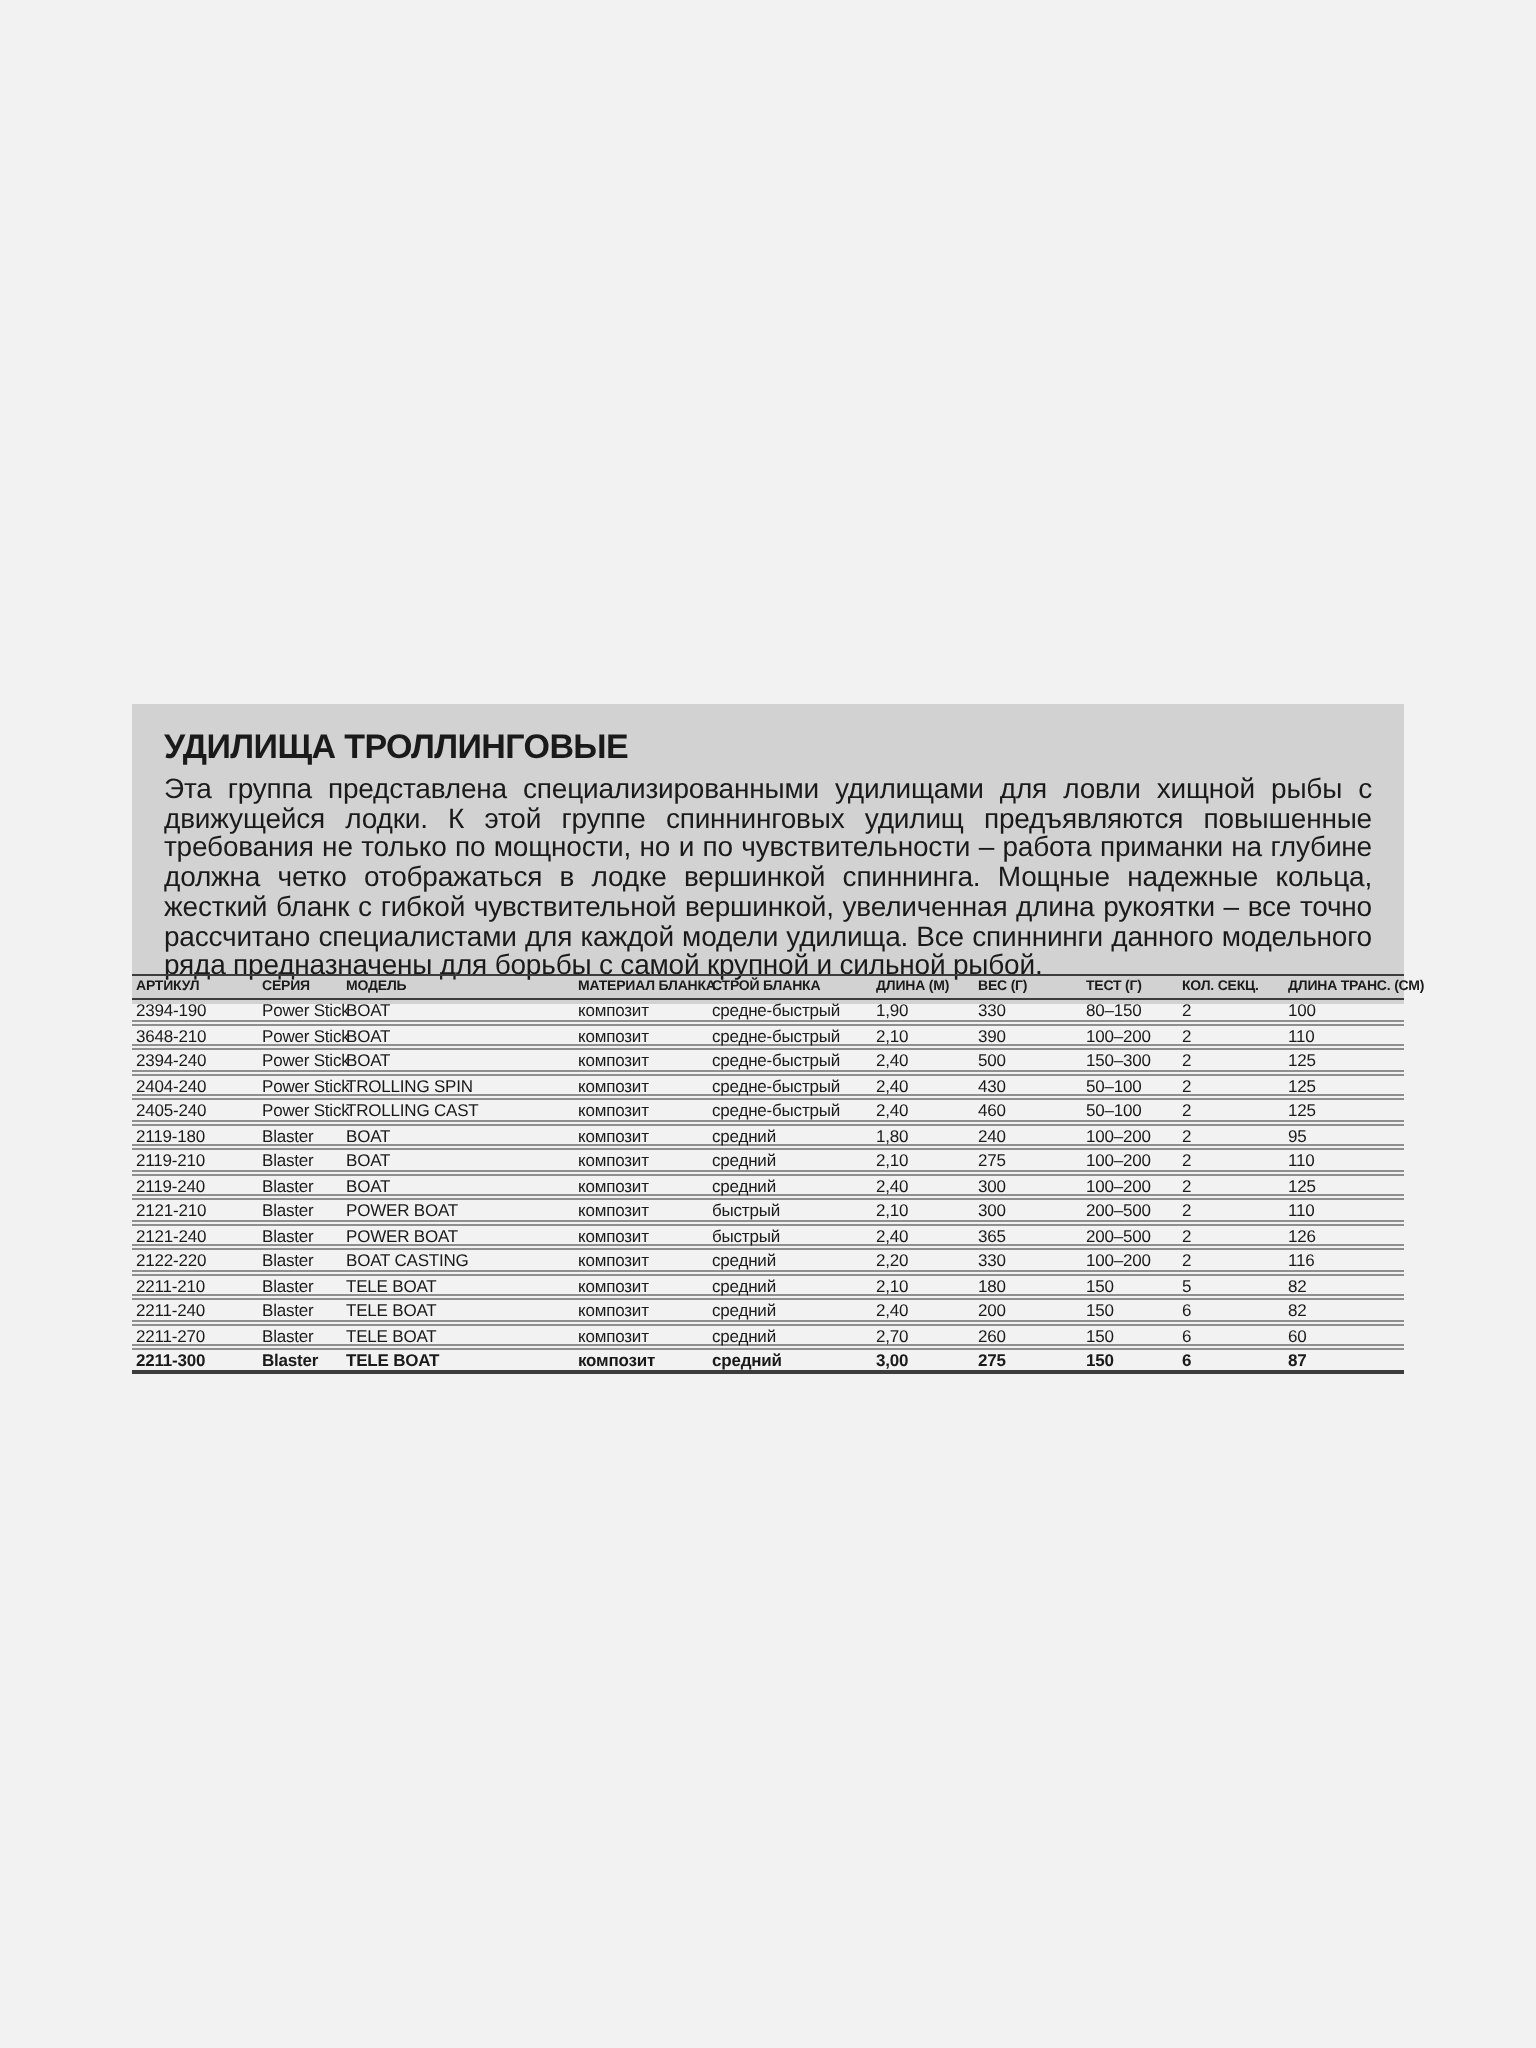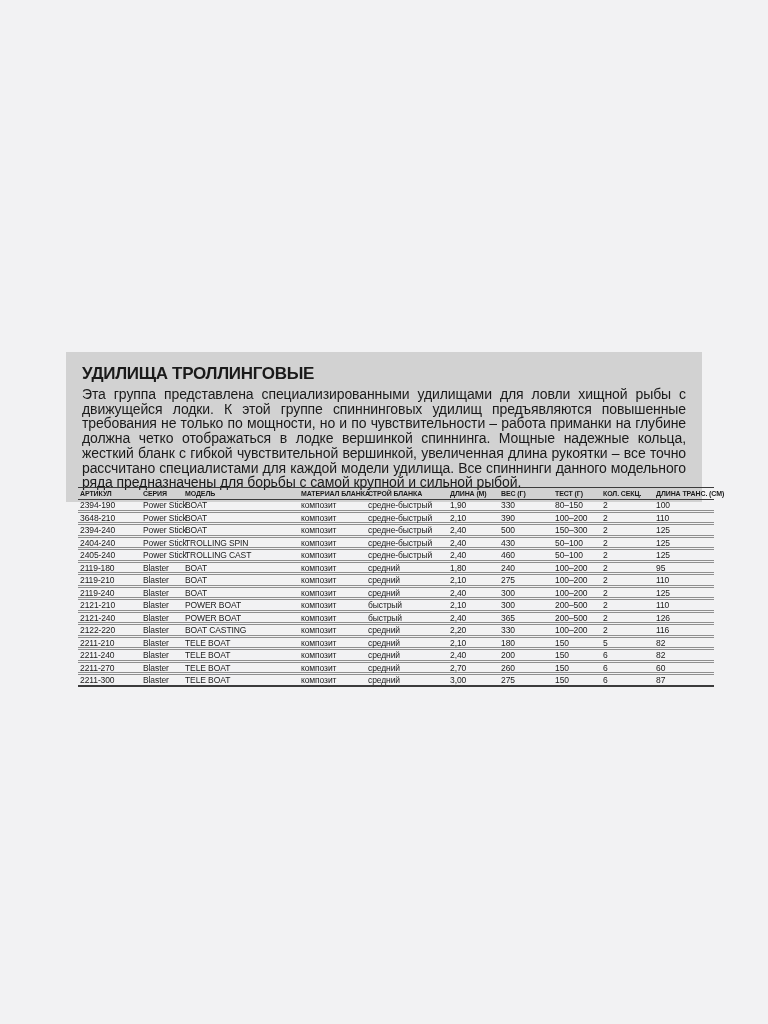--- a/index.html
+++ b/index.html
@@ -32,21 +32,21 @@
     margin-bottom:4px;
   }
   .intro-box p{
     font-size:14px;
     line-height:14.7px;
     text-align:justify;
     letter-spacing:-0.1px;
   }
   table.spec{
     position:absolute;
-    left:78px;top:487px;width:636px;
+    left:66px;top:487px;width:636px;
     border-collapse:collapse;
     table-layout:fixed;
   }
   table.spec th{
     font-size:7px;
     font-weight:bold;
     text-align:left;
     text-transform:uppercase;
     letter-spacing:-0.1px;
     height:12px;
@@ -63,20 +63,21 @@
     line-height:8.5px;
     padding:1px 0 0 1px;
     border-bottom:3px double var(--rule-light);
     white-space:nowrap;
     overflow:visible;
   }
   table.spec th:first-child,
   table.spec td:first-child{padding-left:2px;}
   table.spec tbody tr:last-child td{
     border-bottom:2px solid var(--rule-dark);
+    font-weight:bold;
   }
 </style>
 </head>
 <body>
 
 <div>
 
   <section class="intro-box">
     <h1>УДИЛИЩА ТРОЛЛИНГОВЫЕ</h1>
     <p>Эта группа представлена специализированными удилищами для ловли хищной рыбы с движущейся лодки. К этой группе спиннинговых удилищ предъявляются повышенные требования не только по мощности, но и по чувствительности – работа приманки на глубине должна четко отображаться в лодке вершинкой спиннинга. Мощные надежные кольца, жесткий бланк с гибкой чувствительной вершинкой, увеличенная длина рукоятки – все точно рассчитано специалистами для каждой модели удилища. Все спиннинги данного модельного ряда предназначены для борьбы с самой крупной и сильной рыбой.</p>

